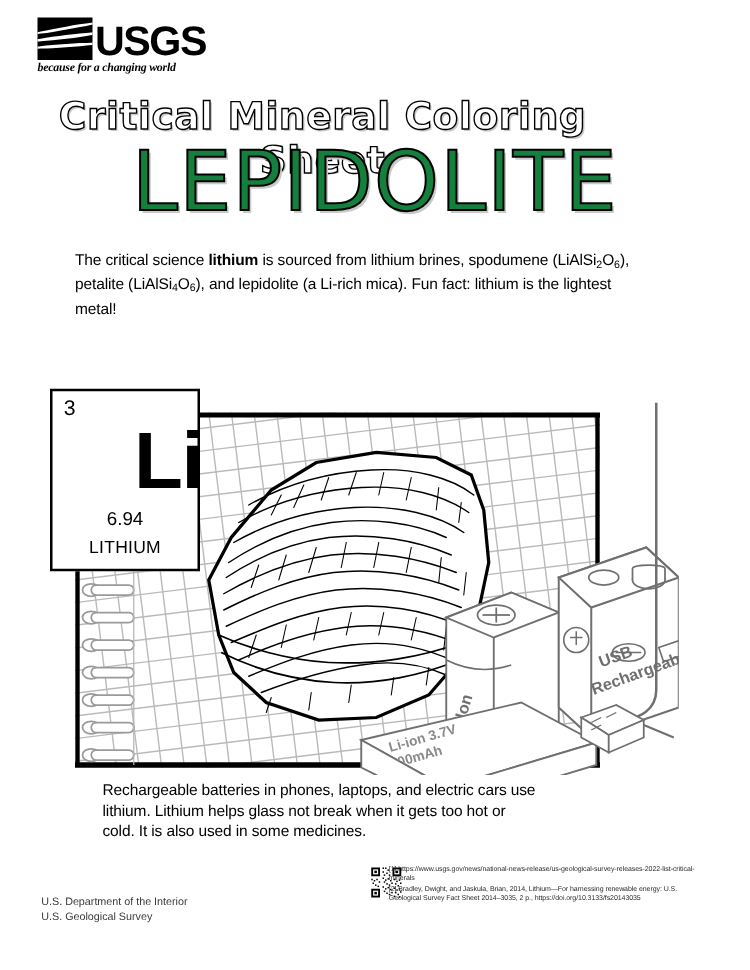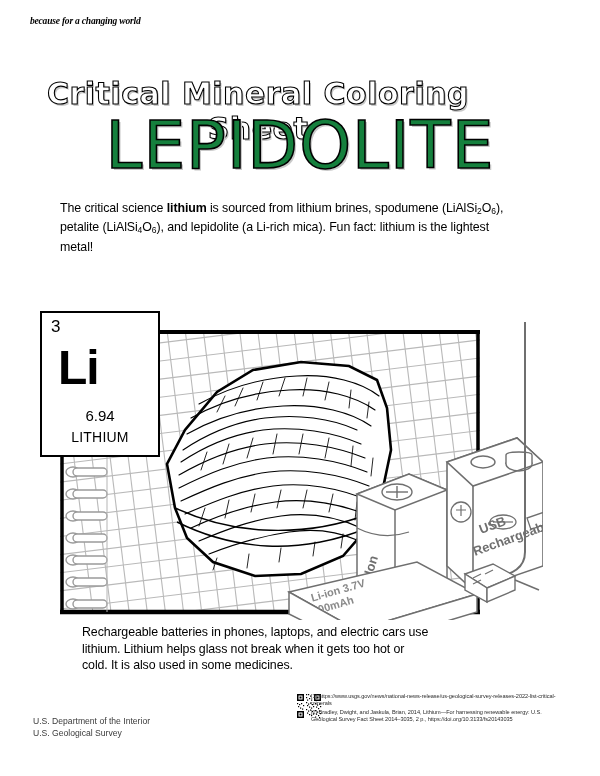--- a/index.html
+++ b/index.html
@@ -112,24 +112,24 @@
     width: 120px; height: 146px;
     background: #ffffff;
     border: 2.5px solid #000;
     z-index: 5;
   }
   .el-number {
     position: absolute; left: 9px; top: 4px;
     font-size: 17px;
   }
   .el-symbol {
-    position: absolute; left: 16px; top: 24px; width: 100%;
-    text-align: left;
+    position: absolute; left: 4px; top: 24px; width: 100%;
+    text-align: right;
     font-weight: bold;
-    font-size: 48px;
+    font-size: 64px;
     line-height: 62px;
     letter-spacing: -1px;
   }
   .el-mass {
     position: absolute; left: 0; top: 94px; width: 100%;
     text-align: center;
     font-size: 15px;
   }
   .el-name {
     position: absolute; left: 0; top: 116px; width: 100%;
@@ -171,20 +171,28 @@
     color: #2b2b2b;
     letter-spacing: -0.05px;
   }
   .refs p { margin: 0; }
   .refs p + p { margin-top: 1px; }
 </style>
 </head>
 <body>
 
 <div class="logo-block">
+  <div class="logo-row">
+    <div class="logo-mark">
+      <div class="wave w1"></div>
+      <div class="wave w2"></div>
+      <div class="wave w3"></div>
+    </div>
+    <div class="logo-word">USGS</div>
+  </div>
   <div class="logo-tagline">because for a changing world</div>
 </div>
 
 <div class="title-line1">Critical Mineral Coloring Sheet</div>
 <div class="title-line2">LEPIDOLITE</div>
 
 <div class="body-text">
   <p><span>The critical science </span><b>lithium</b><span> is sourced from lithium brines, spodumene (LiAlSi</span><sub>2</sub><span>O</span><sub>6</sub><span>), petalite (LiAlSi</span><sub>4</sub><span>O</span><sub>6</sub><span>), and lepidolite (a Li-rich mica). Fun fact: lithium is the lightest metal!</span></p>
 </div>
 

